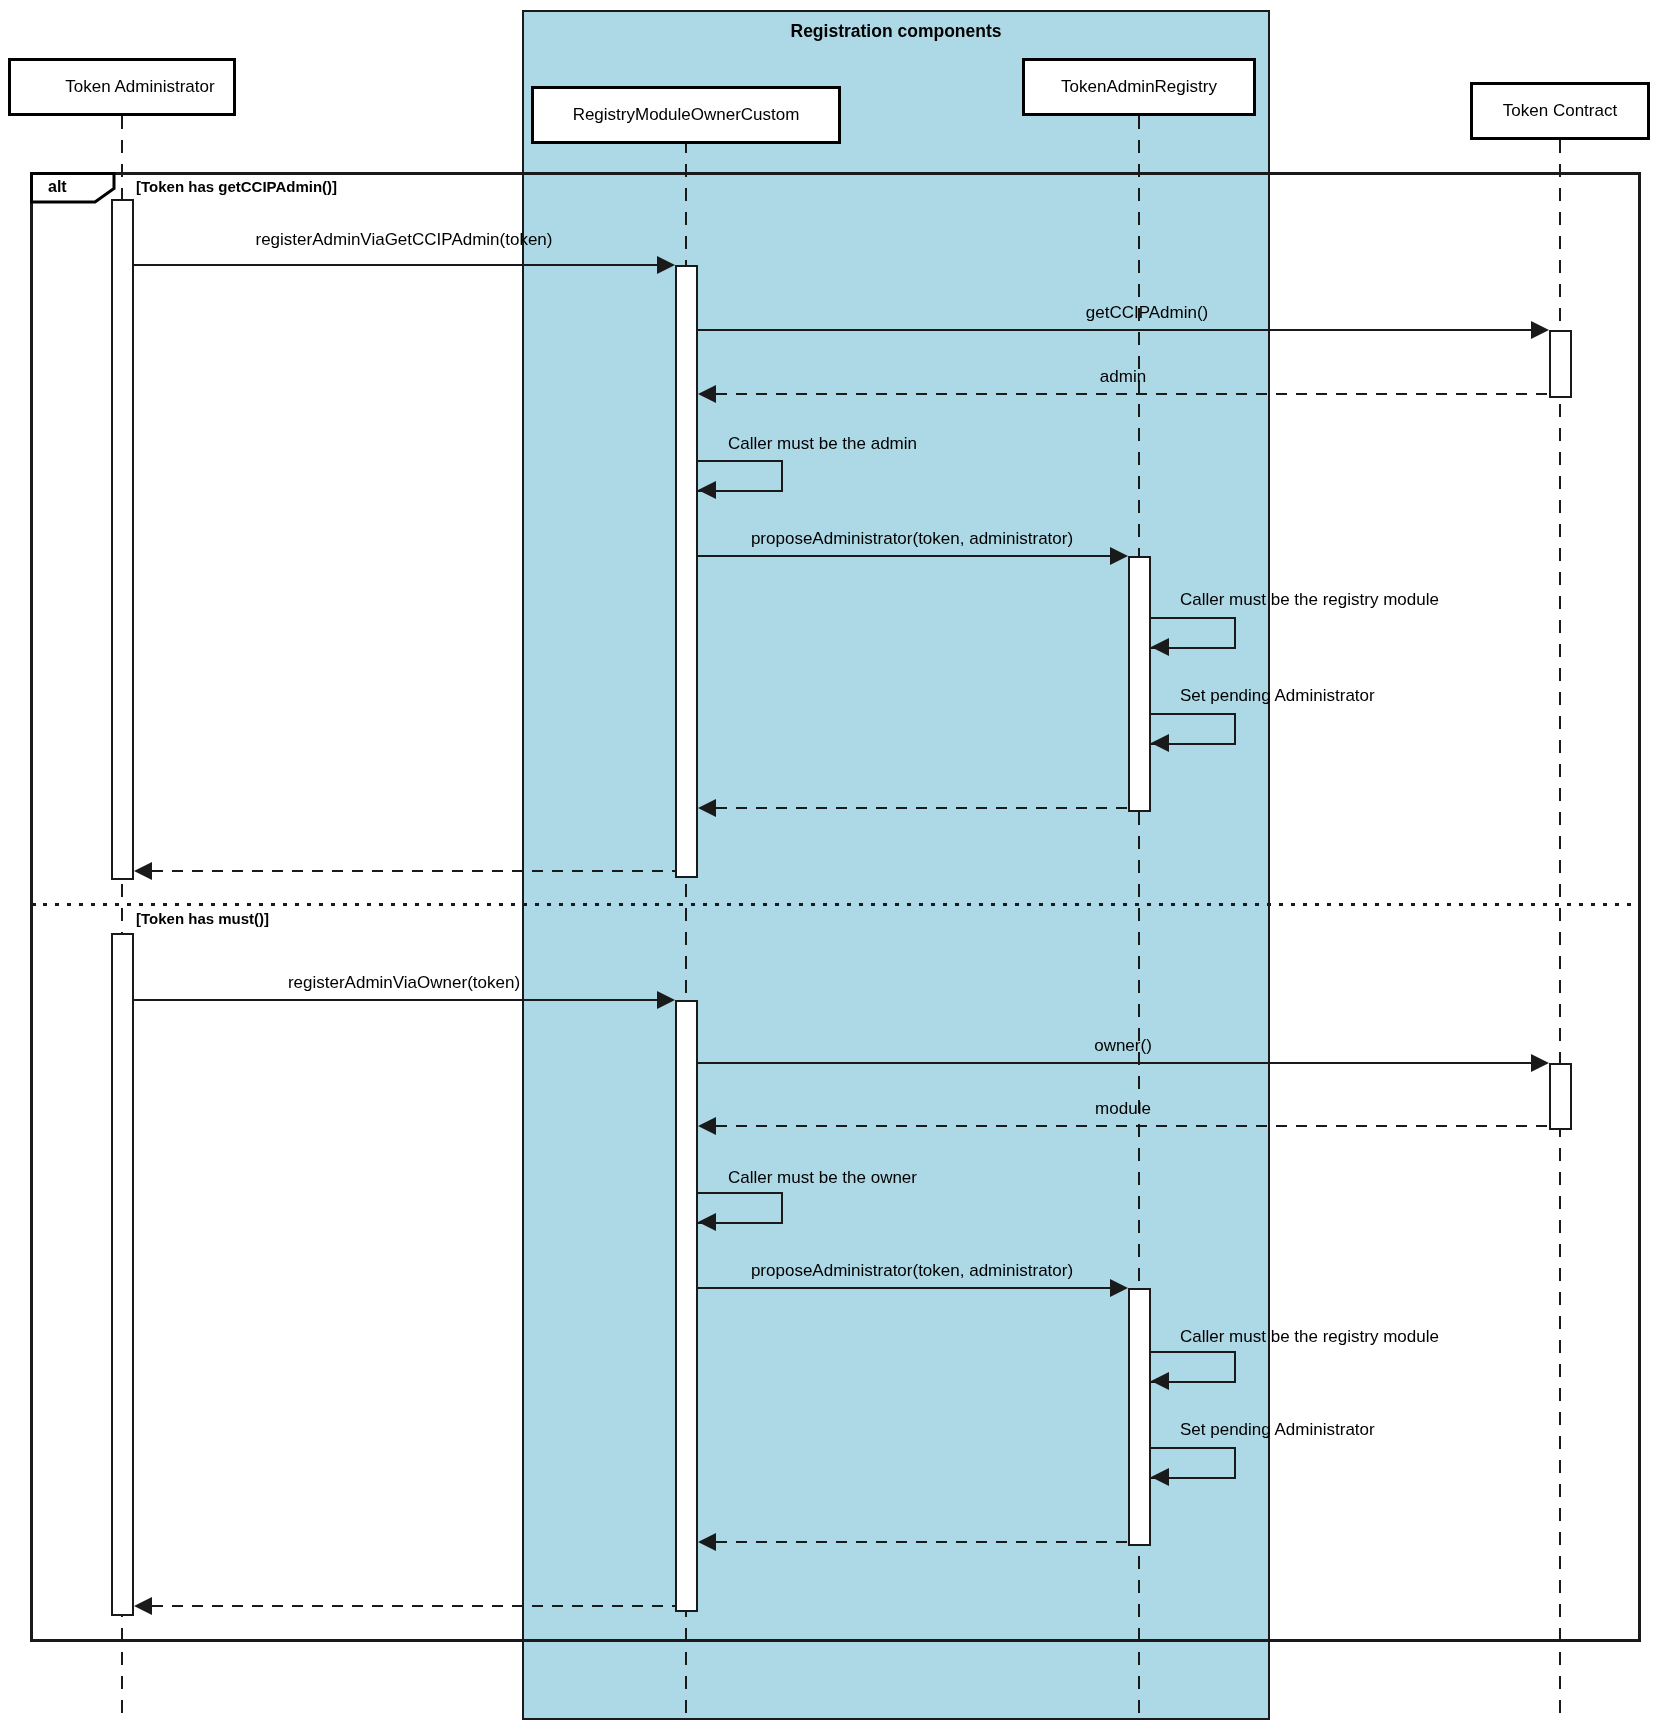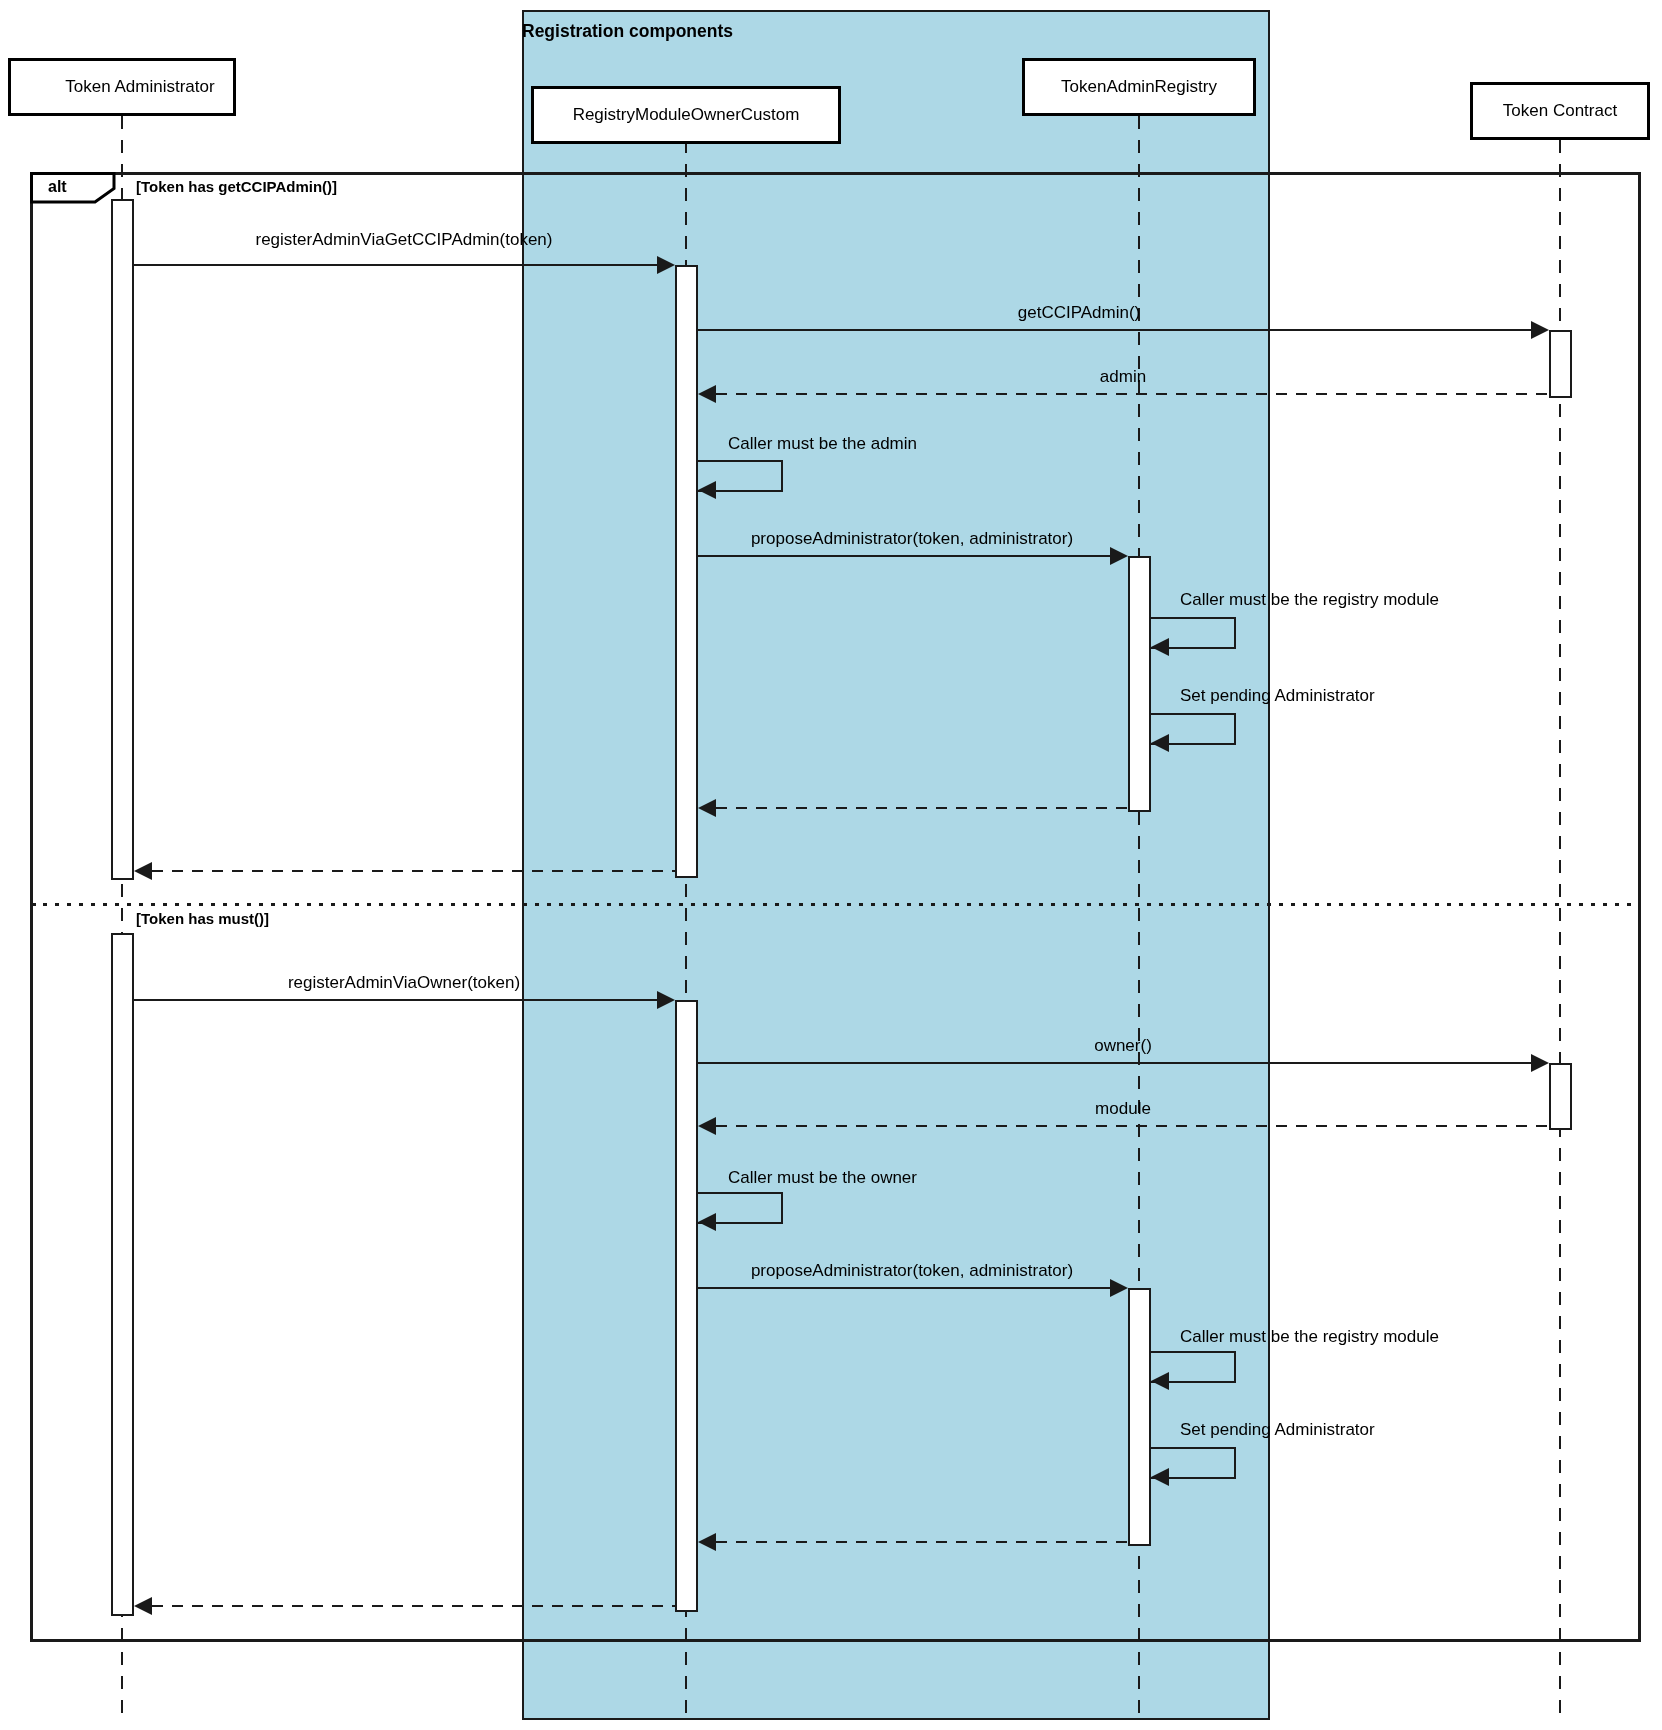--- a/index.html
+++ b/index.html
@@ -2,21 +2,21 @@
 <html style="--highlight: #ADD8E6; --line: #1A1A1A;"><head>
 <meta charset="utf-8">
 <style>
   :root { --highlight:#ADD8E6; --line:#1A1A1A; }
   html,body { margin:0; padding:0; background:#fff; }
   #canvas {
     position:relative; width:1662px; height:1730px; background:#fff;
     font-family:"Liberation Sans", sans-serif; color:#000; overflow:hidden;
   }
   .blue-band { position:absolute; background:var(--highlight); border:2.5px solid var(--line); box-sizing:border-box; z-index:0; }
-  .band-title { position:absolute; font-weight:bold; font-size:17.5px; text-align:left; z-index:5; }
+  .band-title { position:absolute; font-weight:bold; font-size:17.5px; text-align:center; z-index:5; }
   .frame { position:absolute; border:3px solid var(--line); box-sizing:border-box; z-index:2; }
   .guard { position:absolute; font-weight:bold; font-size:15px; white-space:nowrap; z-index:5; }
   .divider { position:absolute; height:3px; background:repeating-linear-gradient(90deg, var(--line) 0 4.5px, transparent 4.5px 12px); z-index:2; }
   .pt { position:absolute; top:58px; height:58px; background:#fff; border:3px solid #000;
         box-sizing:border-box; display:flex; align-items:center; justify-content:center;
         font-size:17px; z-index:4; }
   .ll { position:absolute; width:2.5px; top:116px; height:1606px;
         background:repeating-linear-gradient(180deg, var(--line) 0 13px, transparent 13px 24px); z-index:1; }
   .act { position:absolute; width:23px; background:#fff; border:2.5px solid var(--line); box-sizing:border-box; z-index:3; }
   .sl { position:absolute; height:2.5px; background:var(--line); z-index:5; }
@@ -72,21 +72,21 @@
   <div class="act" style="left:674.5px; top:1000px; height:612px;"></div>
   <div class="act" style="left:1127.5px; top:556px;  height:256px;"></div>
   <div class="act" style="left:1127.5px; top:1288px; height:258px;"></div>
   <div class="act" style="left:1548.5px; top:330px;  height:68px;"></div>
   <div class="act" style="left:1548.5px; top:1063px; height:67px;"></div>
 
   <div class="ml c" style="left:404px; top:230px;">registerAdminViaGetCCIPAdmin(token)</div>
   <div class="sl" style="left:133.5px; top:263.75px; width:525px;"></div>
   <div class="ar" style="left:656.5px; top:256px;"></div>
 
-  <div class="ml c" style="left:1079px; top:303px;">getCCIPAdmin()</div>
+  <div class="ml c" style="left:1147px; top:303px;">getCCIPAdmin()</div>
   <div class="sl" style="left:697.5px; top:328.75px; width:835px;"></div>
   <div class="ar" style="left:1530.5px; top:321px;"></div>
 
   <div class="ml c" style="left:1123px; top:367px;">admin</div>
   <div class="al" style="left:697.5px; top:385px;"></div>
   <div class="dl" style="left:715.5px; top:392.75px; width:833px;"></div>
 
   <div class="ml" style="left:728px; top:434px;">Caller must be the admin</div>
   <div class="loop" style="left:697.5px; top:460px;"></div>
   <div class="al" style="left:697.5px; top:481px;"></div>

